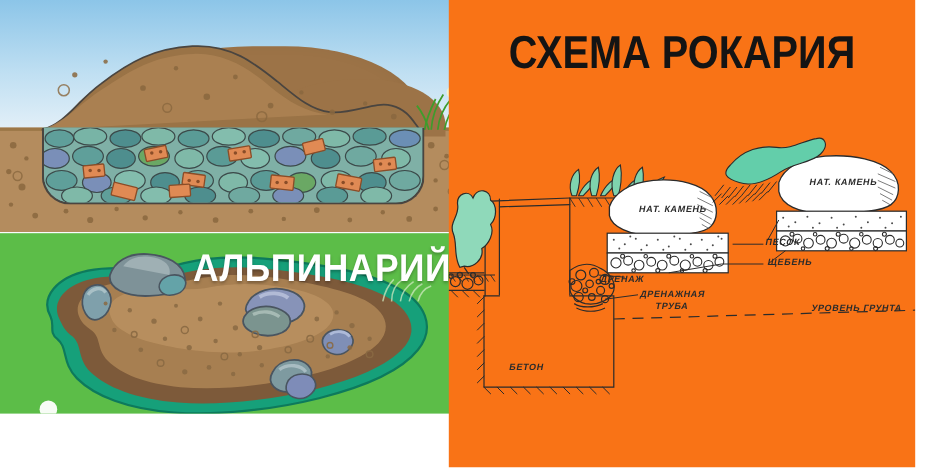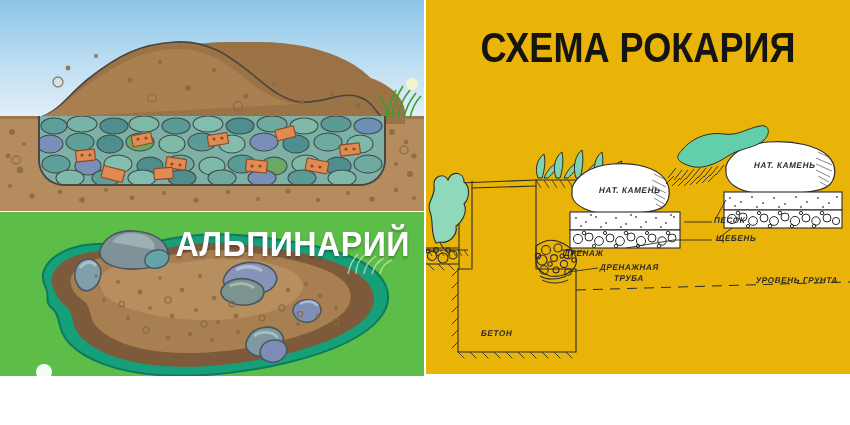--- a/index.html
+++ b/index.html
@@ -27,21 +27,21 @@
        border-radius:0 0 26px 26px;overflow:hidden;}
 
   
   .panel-alp{position:absolute;left:0;top:212px;width:424px;height:164px;background:#5cbd48;overflow:hidden;}
   .alp-title{position:absolute;right:14px;top:14px;color:#fff;font-weight:bold;
              font-size:35px;letter-spacing:.5px;line-height:1;
              transform:scaleX(.92);transform-origin:right top;
              text-shadow:0 2px 3px rgba(0,0,0,.28);font-family:"Liberation Sans",sans-serif;}
 
   
-  .right-col{position:absolute;left:426px;top:0;width:424px;height:374px;background:#eab308;}
+  .right-col{position:absolute;left:408px;top:0;width:424px;height:425px;background:#f97316;}
   .scheme-title{position:absolute;left:0;top:24px;width:424px;text-align:center;
       font-weight:bold;font-size:42px;letter-spacing:0px;color:#141414;
       transform:scaleX(.86);transform-origin:center top;
       font-family:"Liberation Sans",sans-serif;}
   .hand{position:absolute;color:#2b2b2b;font-size:8.2px;font-weight:bold;
         letter-spacing:.6px;font-family:"Liberation Sans",sans-serif;
         transform:skewX(-11deg);white-space:nowrap;}
   svg.scheme{position:absolute;left:0;top:0;width:424px;height:425px;}
 </style>
 </head>

